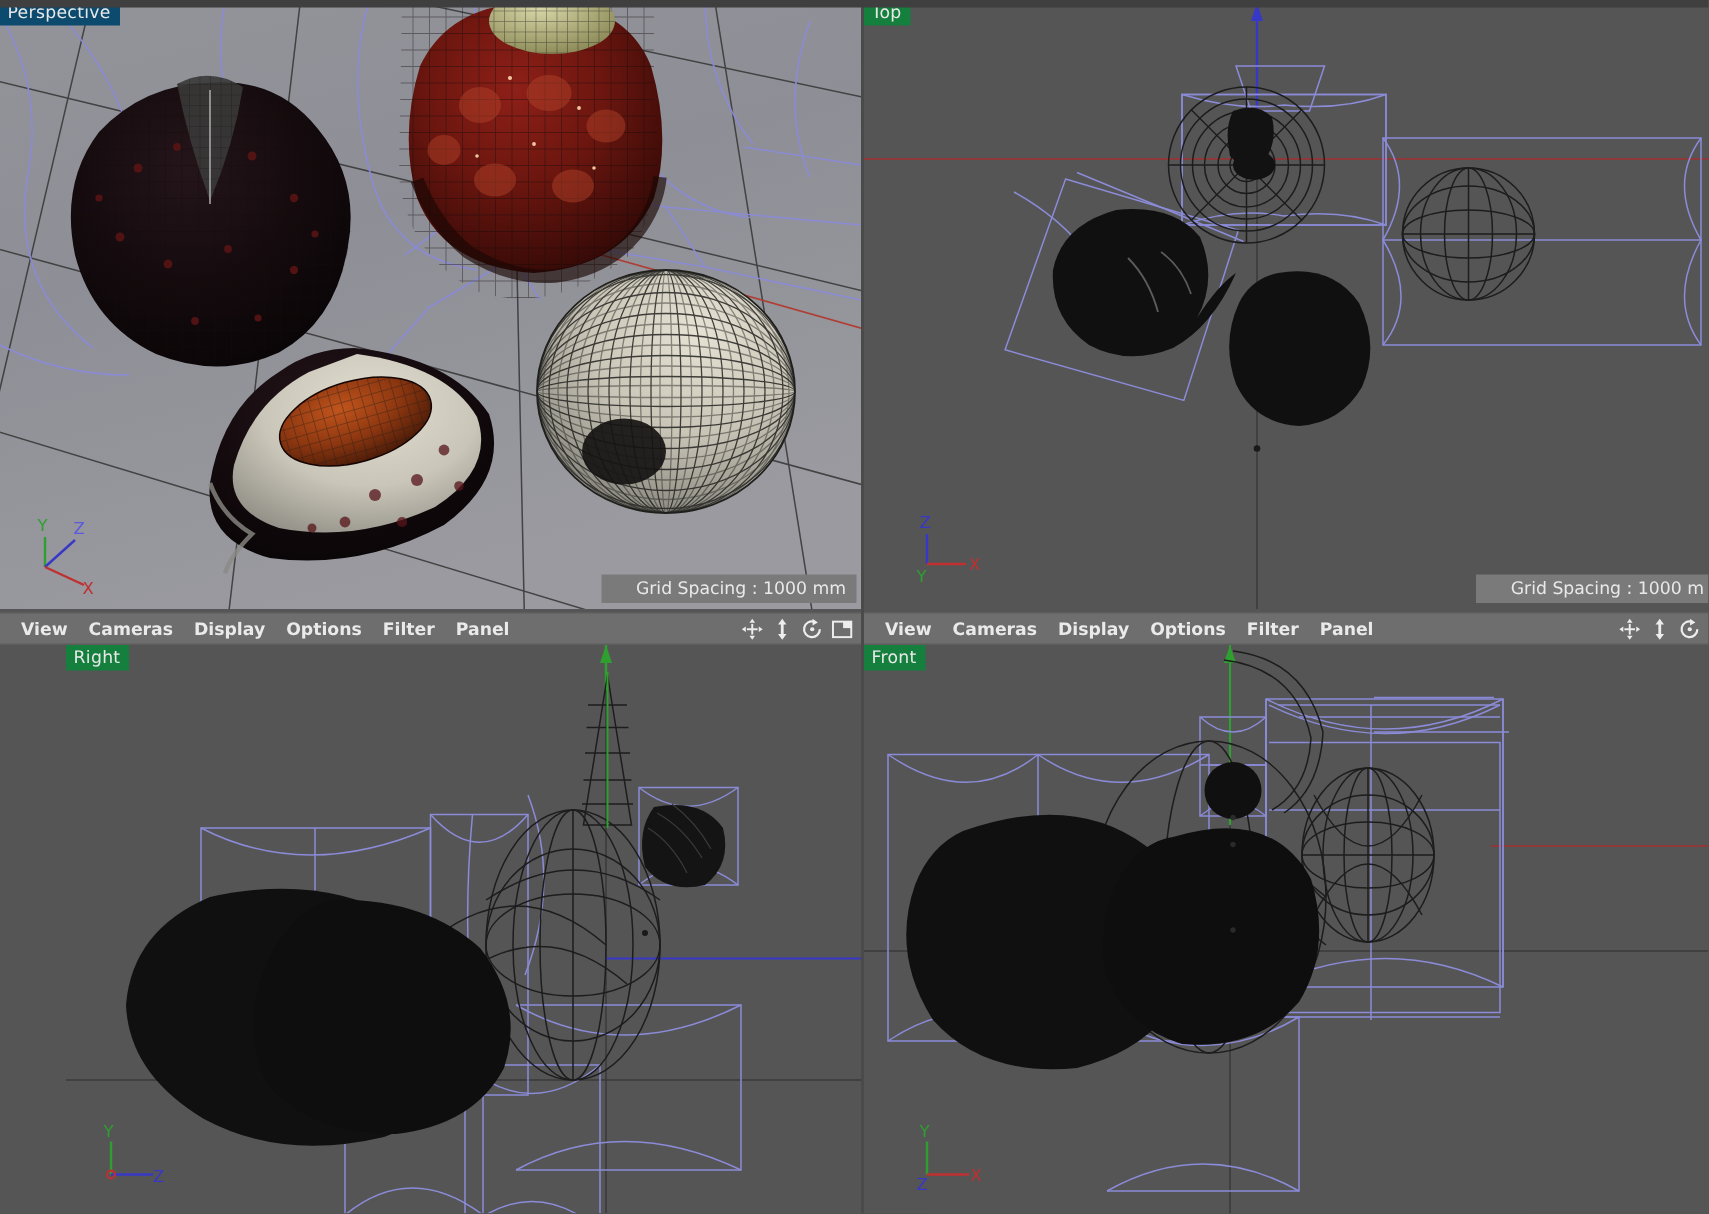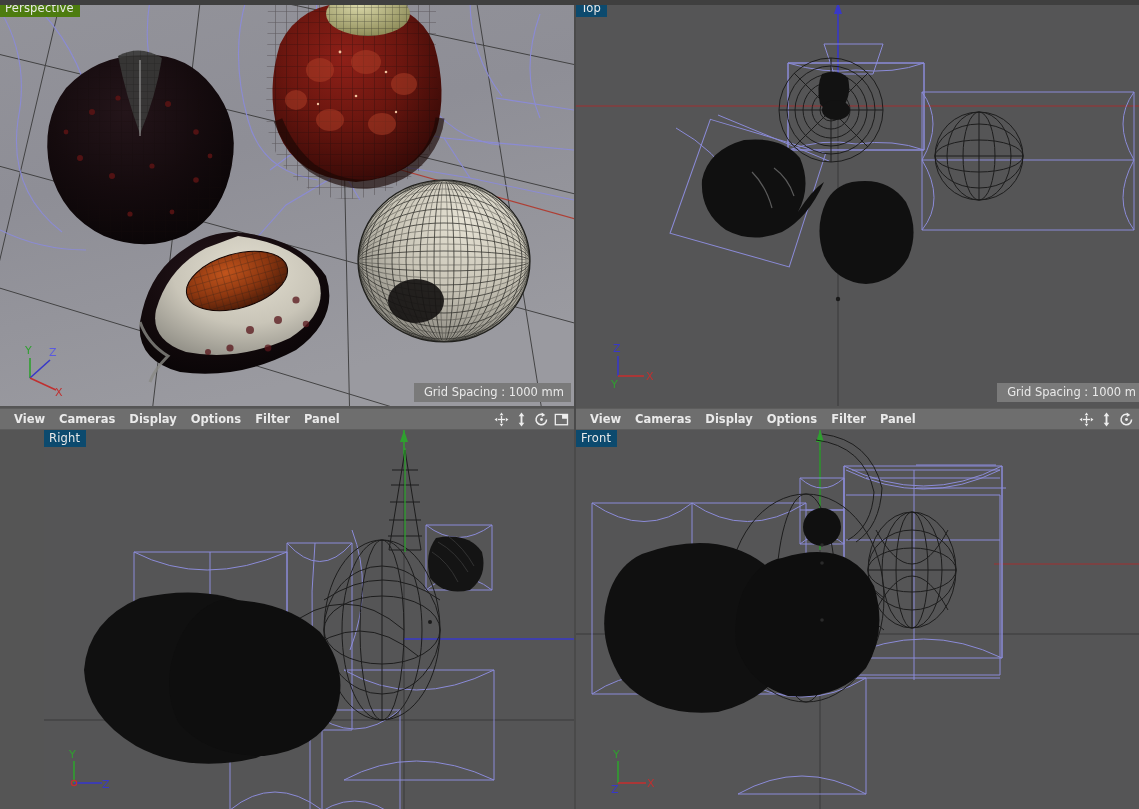--- a/index.html
+++ b/index.html
@@ -7,27 +7,27 @@
        font-family:"DejaVu Sans","Liberation Sans",sans-serif;}
   #app{position:relative;width:1139px;height:809px;}
 
   
   .vp{position:absolute;overflow:hidden;}
   .vp-canvas{position:absolute;inset:0;overflow:hidden;}
   .ortho-bg{background:#555556;}
 
   
   .vp-name{position:absolute;left:0;top:0;z-index:40;
-           background:#0c4a6e;color:#e8e8e8;font-size:11.5px;
+           background:#15803d;color:#e8e8e8;font-size:11.5px;
            padding:2px 6px 3px 5px;line-height:12px;letter-spacing:.2px;}
-  .vp-name.onperspective{background:#4d7c0f;}
+  .vp-name.onperspective{background:#0c4a6e;}
 
   
   .grid-badge{position:absolute;z-index:40;background:#7a7a7a;color:#e9e9e9;
-              font-size:11.5px;line-height:14px;padding:2px 7px 3px 10px;
+              font-size:11.5px;line-height:14px;padding:2px 7px 3px 23px;
               white-space:nowrap;}
 
   
   .menubar{position:absolute;height:20px;background:#6e6e6e;z-index:60;
            border-top:1px solid #5d5d5d;border-bottom:1px solid #5d5d5d;
            display:flex;align-items:center;}
   .menubar .mitem{color:#eaeaea;font-size:11.5px;line-height:12px;
                   padding:0 0 0 0;margin-left:14px;white-space:nowrap;cursor:default;font-weight:bold;}
   .menubar .mspace{flex:1 1 auto;}
   .menubar .micons{display:flex;align-items:center;gap:5px;padding-right:5px;}

